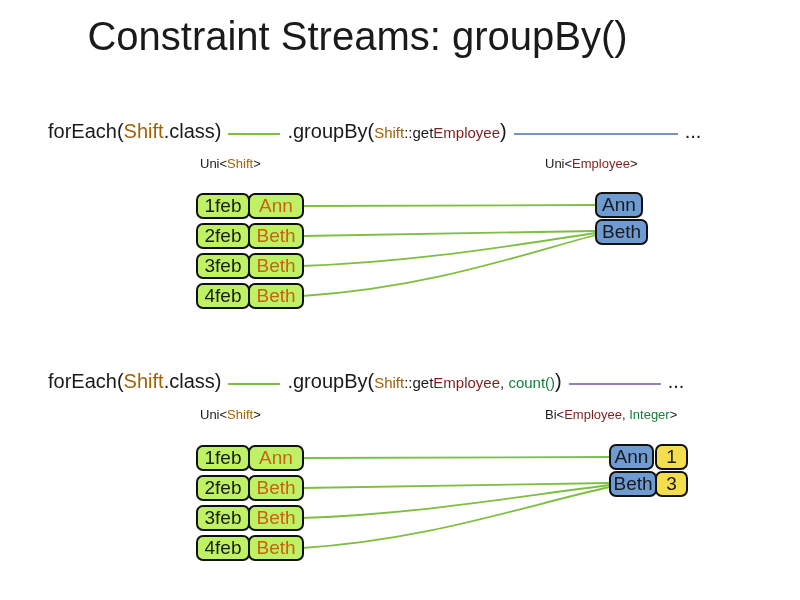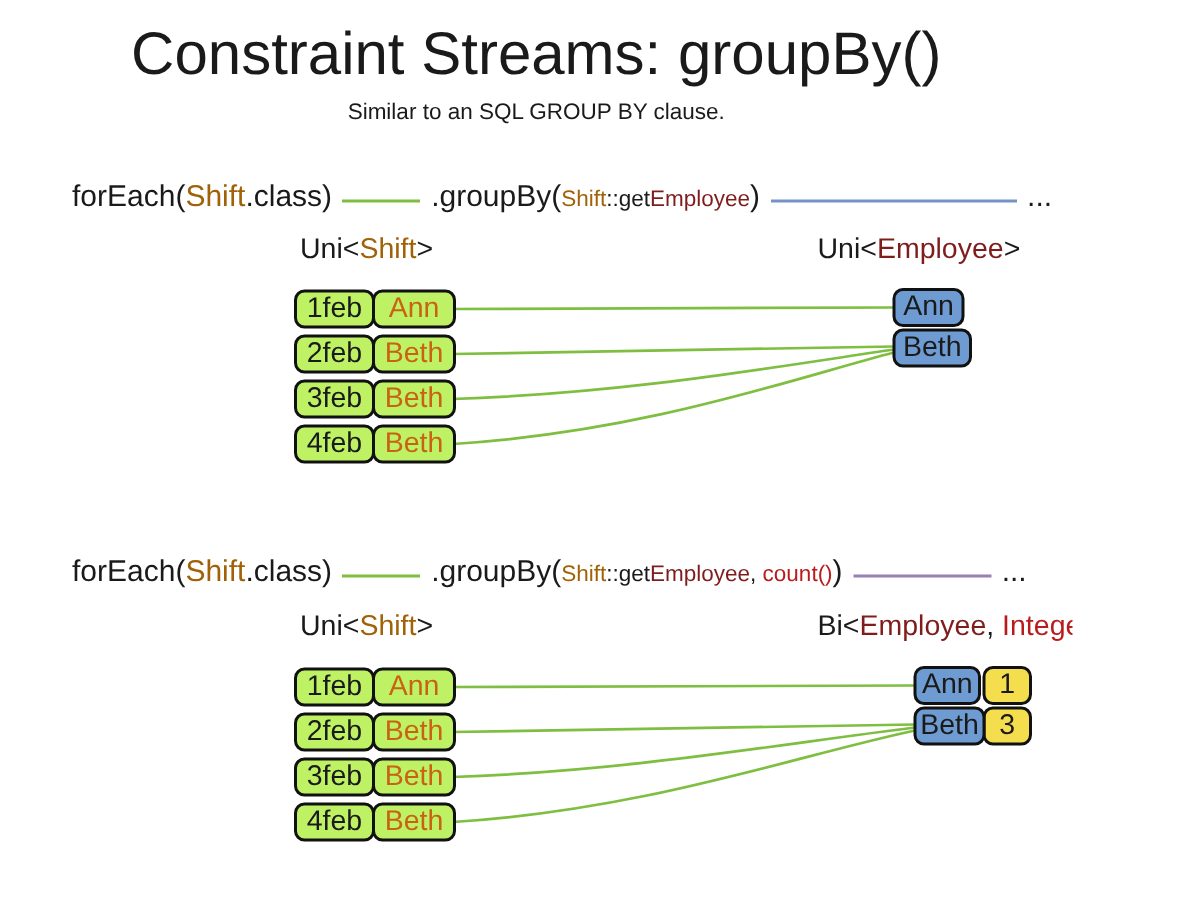--- a/index.html
+++ b/index.html
@@ -18,50 +18,49 @@
     text-align:center; font-size:15px;
   }
 
   .code-line {
     position:absolute; left:48px; display:flex; align-items:baseline;
     font-size:20px; white-space:pre; line-height:26px;text-align:right;
   }
   .small { font-size:15px; }
   .green { color:#a16207; }
   .blue  { color:#7f1d1d; }
-  .gold  { color:#b91c1c; }
+  .gold  { color:#15803d; }
   .orange{ color:#C96214; }
 
   .connector { align-self:center; border-top:2px solid; margin:3px 7px 0 7px; }
   .conn-green  { width:52px;  border-color:#7EBE41; }
   .conn-blue   { width:164px; border-color:#7593C4; }
   .conn-purple { width:92px;  border-color:#9A7FB5; }
 
-  .type-label { position:absolute; font-size:19px; white-space:pre; }
+  .type-label { position:absolute; font-size:13px; white-space:pre; }
 
   .cell {
     position:absolute; box-sizing:border-box; height:26px;
     border:2px solid #111; border-radius:7px; background:#fff;
     text-align:center; font-size:19px; line-height:21px; z-index:2;
   }
   .green-cell  { background:#bef264; }
   .blue-cell   { background:#6E9CD2; z-index:3; }
   .yellow-cell { background:#F5DE4D; z-index:1; }
   .date-cell   { z-index:3; }
 
   svg.lines { position:absolute; top:0; left:0; z-index:1; }
   svg.lines path { fill:none; stroke:#7EBE41; stroke-width:1.8; }
 </style>
 </head>
 <body>
 
 <div class="slide">
 
   <div class="title">Constraint Streams: groupBy()</div>
-  <div class="subtitle">Similar to an SQL GROUP BY clause.</div>
 
   <svg class="lines" width="800" height="600">
 
     <path d="M302 206 L596 205"></path>
     <path d="M302 236 L596 231"></path>
     <path d="M302 266 C 420 262, 520 244, 596 233"></path>
     <path d="M302 296 C 430 288, 530 252, 596 235"></path>
 
     <path d="M302 458 L610 457"></path>
     <path d="M302 488 L610 483"></path>

